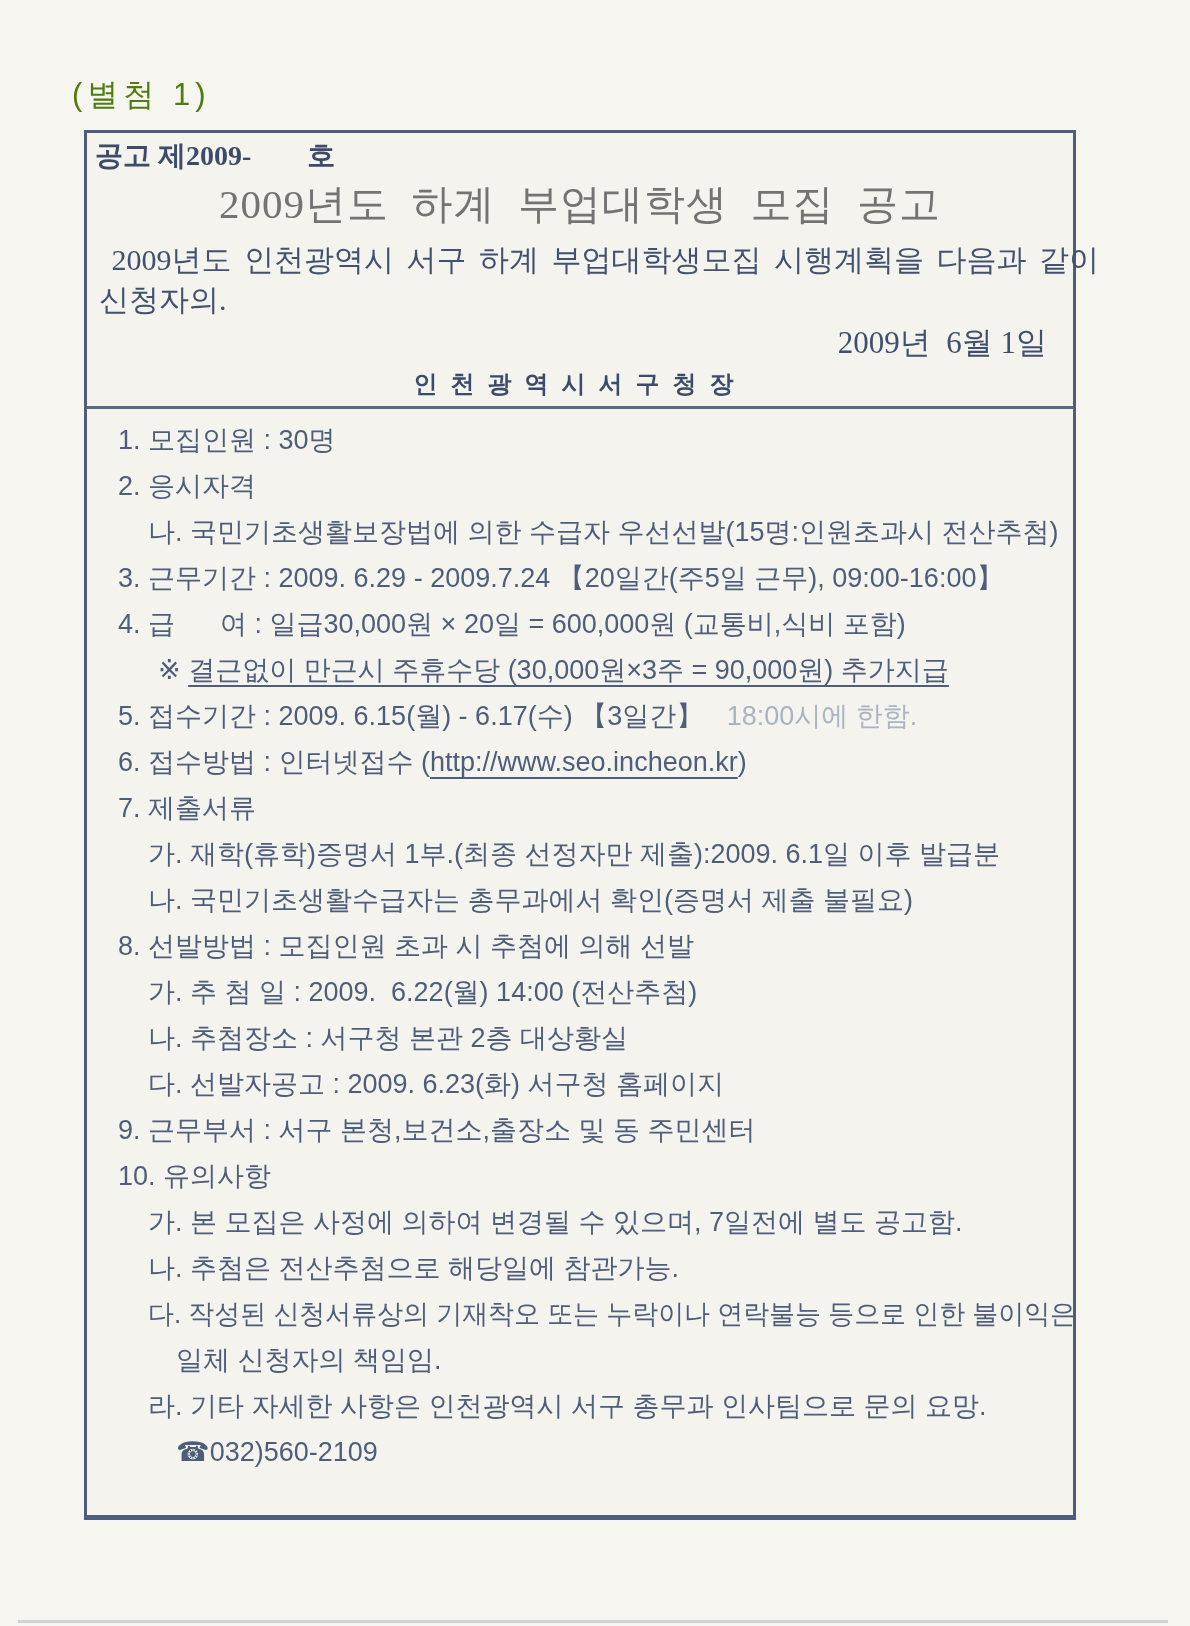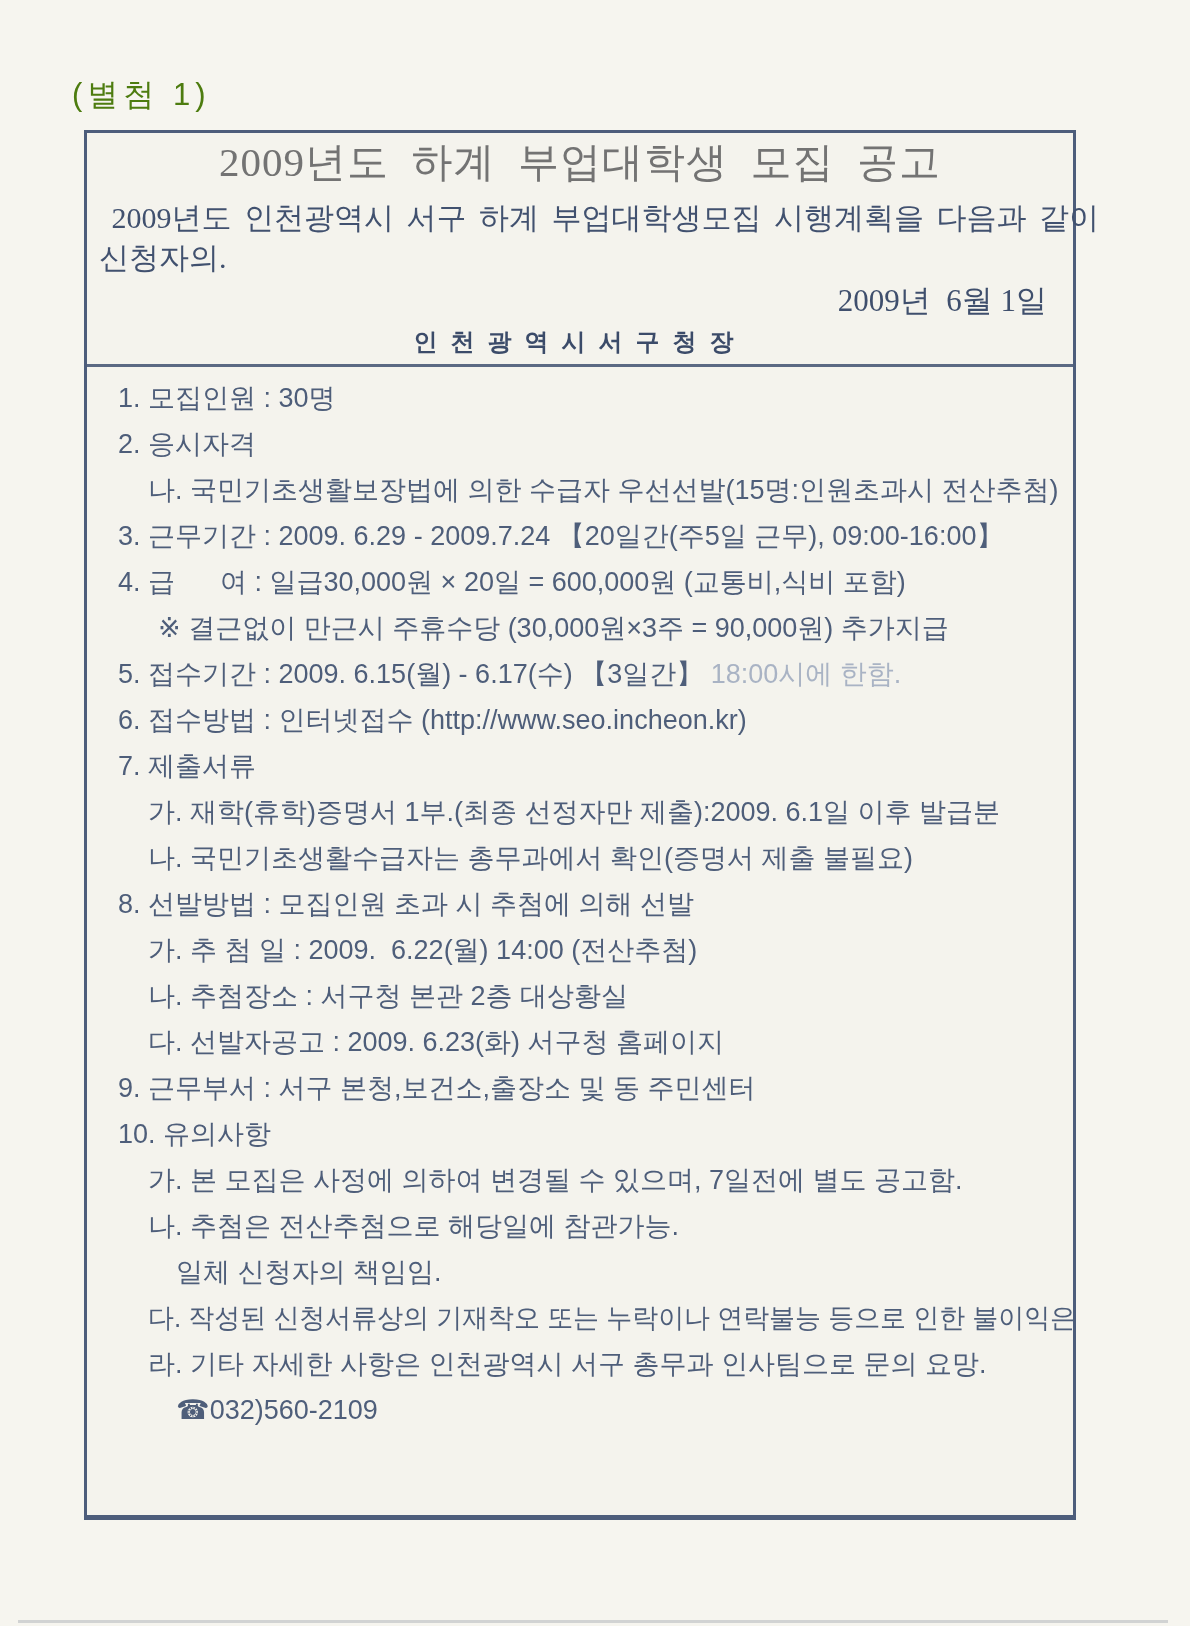--- a/index.html
+++ b/index.html
@@ -59,35 +59,36 @@
   }
   .line{
     line-height:46px;height:46px;
     white-space:pre;overflow:visible;
   }
   .line .fit{display:inline-block;white-space:pre;vertical-align:top;}
   .indent-l1{padding-left:12px;}
   .indent-l2{padding-left:42px;}
   .indent-note{padding-left:52px;}
   .indent-l3{padding-left:70px;}
-  .seg-underline{text-underline-offset:6px;text-decoration-thickness:2px;}
-  .seg-faded{color:#a9b3c4;}
+  .seg-underline{text-decoration:underline;text-underline-offset:6px;text-decoration-thickness:2px;}
+  .seg-faded{color:#a9b3c4;margin-left:16px;}
 
   .scan-edge{
     position:absolute;left:18px;bottom:3px;width:1150px;height:3px;
     background:#c2c5c8;opacity:.7;
   }
 </style>
 </head>
 <body>
 
 <div class="attachment">(별첨 1)</div>
 
 <div class="notice-box">
 
+  <div class="doc-number serif">공고 제2009-        호</div>
 
   <div class="notice-title serif">2009년도  하계  부업대학생  모집  공고</div>
 
   <div class="notice-intro serif">
     <div class="intro-row"><span class="fit"> 2009년도 인천광역시 서구 하계 부업대학생모집 시행계획을 다음과 같이</span></div>
     <div class="intro-row"><span class="fit">신청자의.</span></div>
   </div>
 
   <div class="date-line serif">2009년  6월 1일</div>
 
@@ -108,21 +109,21 @@
       <div class="line indent-l2"><span class="fit"><span>가. 재학(휴학)증명서 1부.(최종 선정자만 제출):2009. 6.1일 이후 발급분</span></span></div>
       <div class="line indent-l2"><span class="fit"><span>나. 국민기초생활수급자는 총무과에서 확인(증명서 제출 불필요)</span></span></div>
       <div class="line indent-l1"><span class="fit"><span>8. 선발방법 : 모집인원 초과 시 추첨에 의해 선발</span></span></div>
       <div class="line indent-l2"><span class="fit"><span>가. 추 첨 일 : 2009.  6.22(월) 14:00 (전산추첨)</span></span></div>
       <div class="line indent-l2"><span class="fit"><span>나. 추첨장소 : 서구청 본관 2층 대상황실</span></span></div>
       <div class="line indent-l2"><span class="fit"><span>다. 선발자공고 : 2009. 6.23(화) 서구청 홈페이지</span></span></div>
       <div class="line indent-l1"><span class="fit"><span>9. 근무부서 : 서구 본청,보건소,출장소 및 동 주민센터</span></span></div>
       <div class="line indent-l1"><span class="fit"><span>10. 유의사항</span></span></div>
       <div class="line indent-l2"><span class="fit"><span>가. 본 모집은 사정에 의하여 변경될 수 있으며, 7일전에 별도 공고함.</span></span></div>
       <div class="line indent-l2"><span class="fit"><span>나. 추첨은 전산추첨으로 해당일에 참관가능.</span></span></div>
+      <div class="line indent-l2"><span class="fit" style="transform-origin: left center; transform: scaleX(0.9607);"><span>다. 작성된 신청서류상의 기재착오 또는 누락이나 연락불능 등으로 인한 불이익은</span></span></div>
       <div class="line indent-l3"><span class="fit"><span>일체 신청자의 책임임.</span></span></div>
-      <div class="line indent-l2"><span class="fit" style="transform-origin: left center; transform: scaleX(0.9607);"><span>다. 작성된 신청서류상의 기재착오 또는 누락이나 연락불능 등으로 인한 불이익은</span></span></div>
       <div class="line indent-l2"><span class="fit"><span>라. 기타 자세한 사항은 인천광역시 서구 총무과 인사팀으로 문의 요망.</span></span></div>
       <div class="line indent-l3"><span class="fit"><span>☎</span><span>032)560-2109</span></span></div>
     </div>
 
 </div>
 
 <div class="scan-edge"></div>
 
 </body></html>

